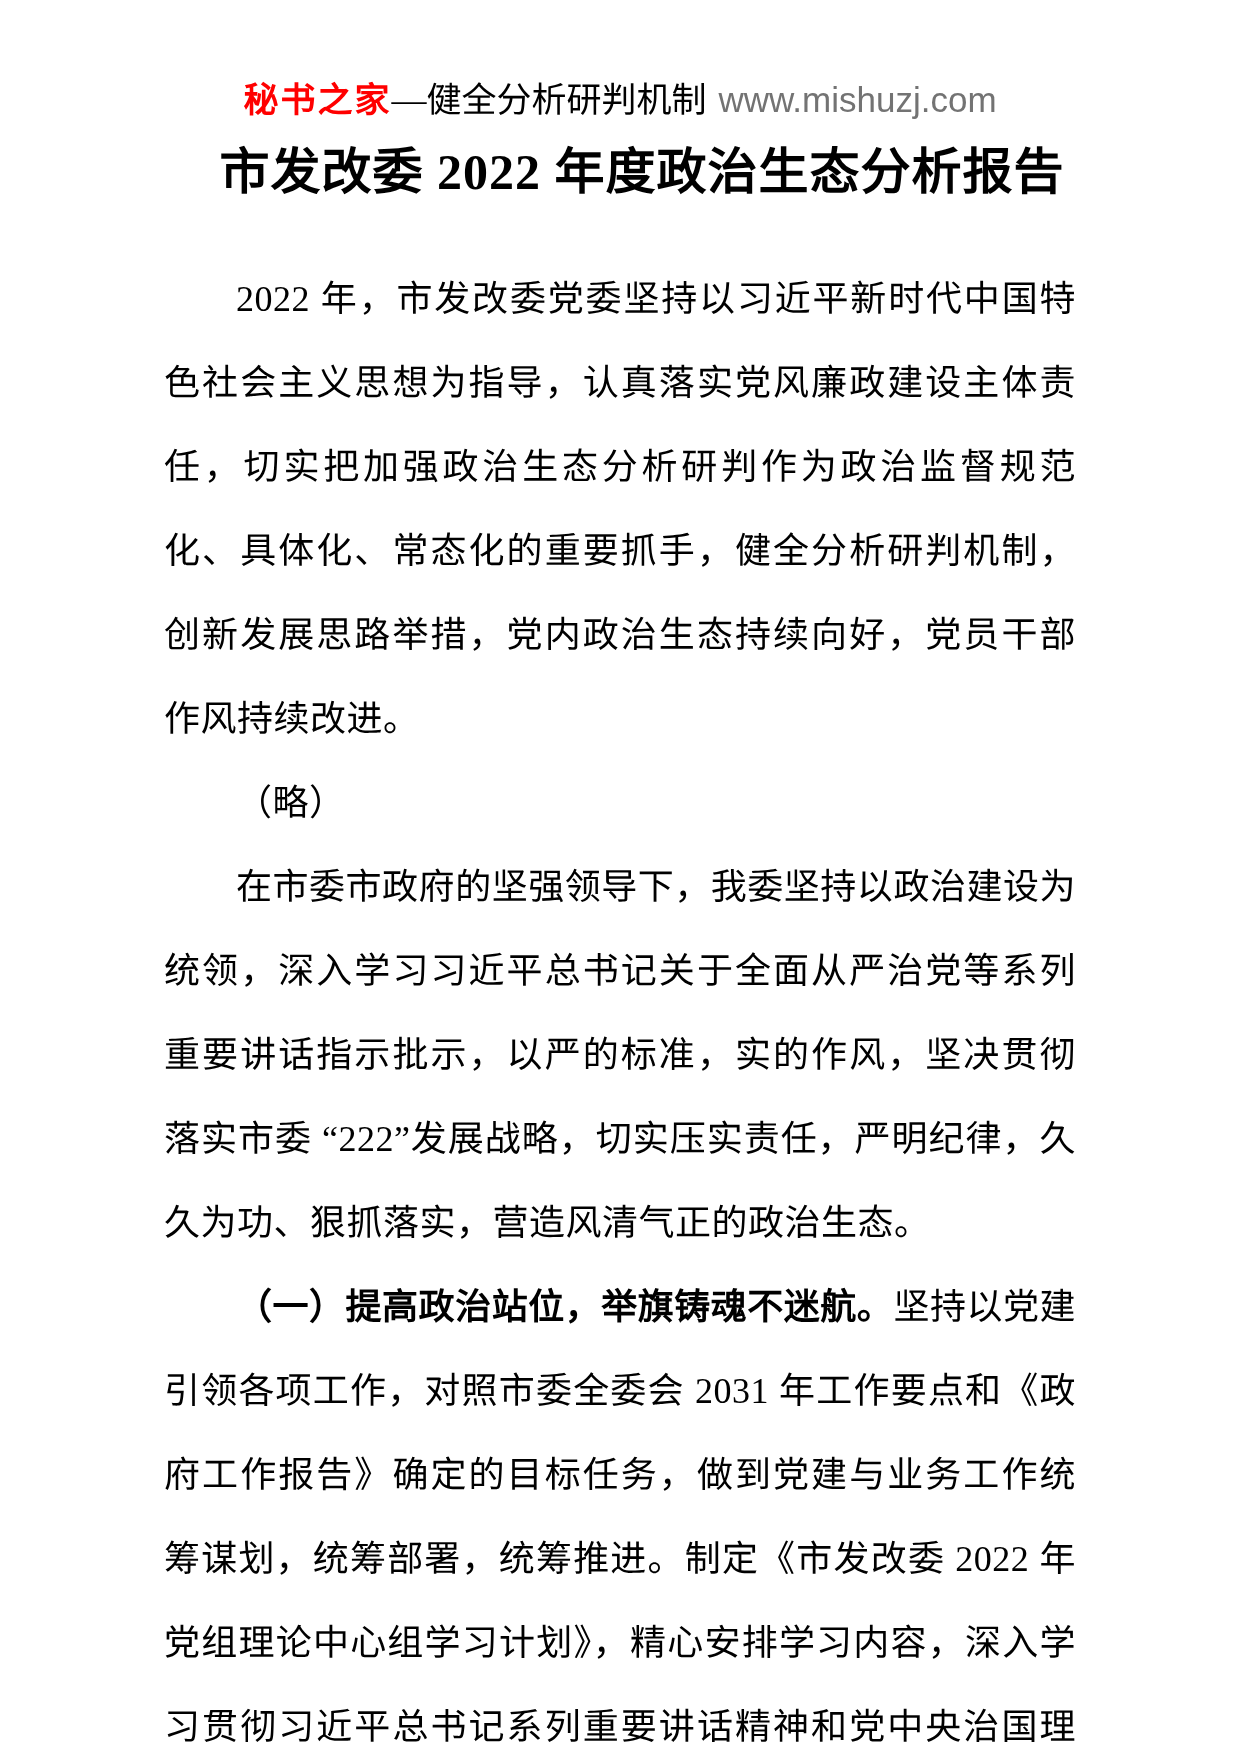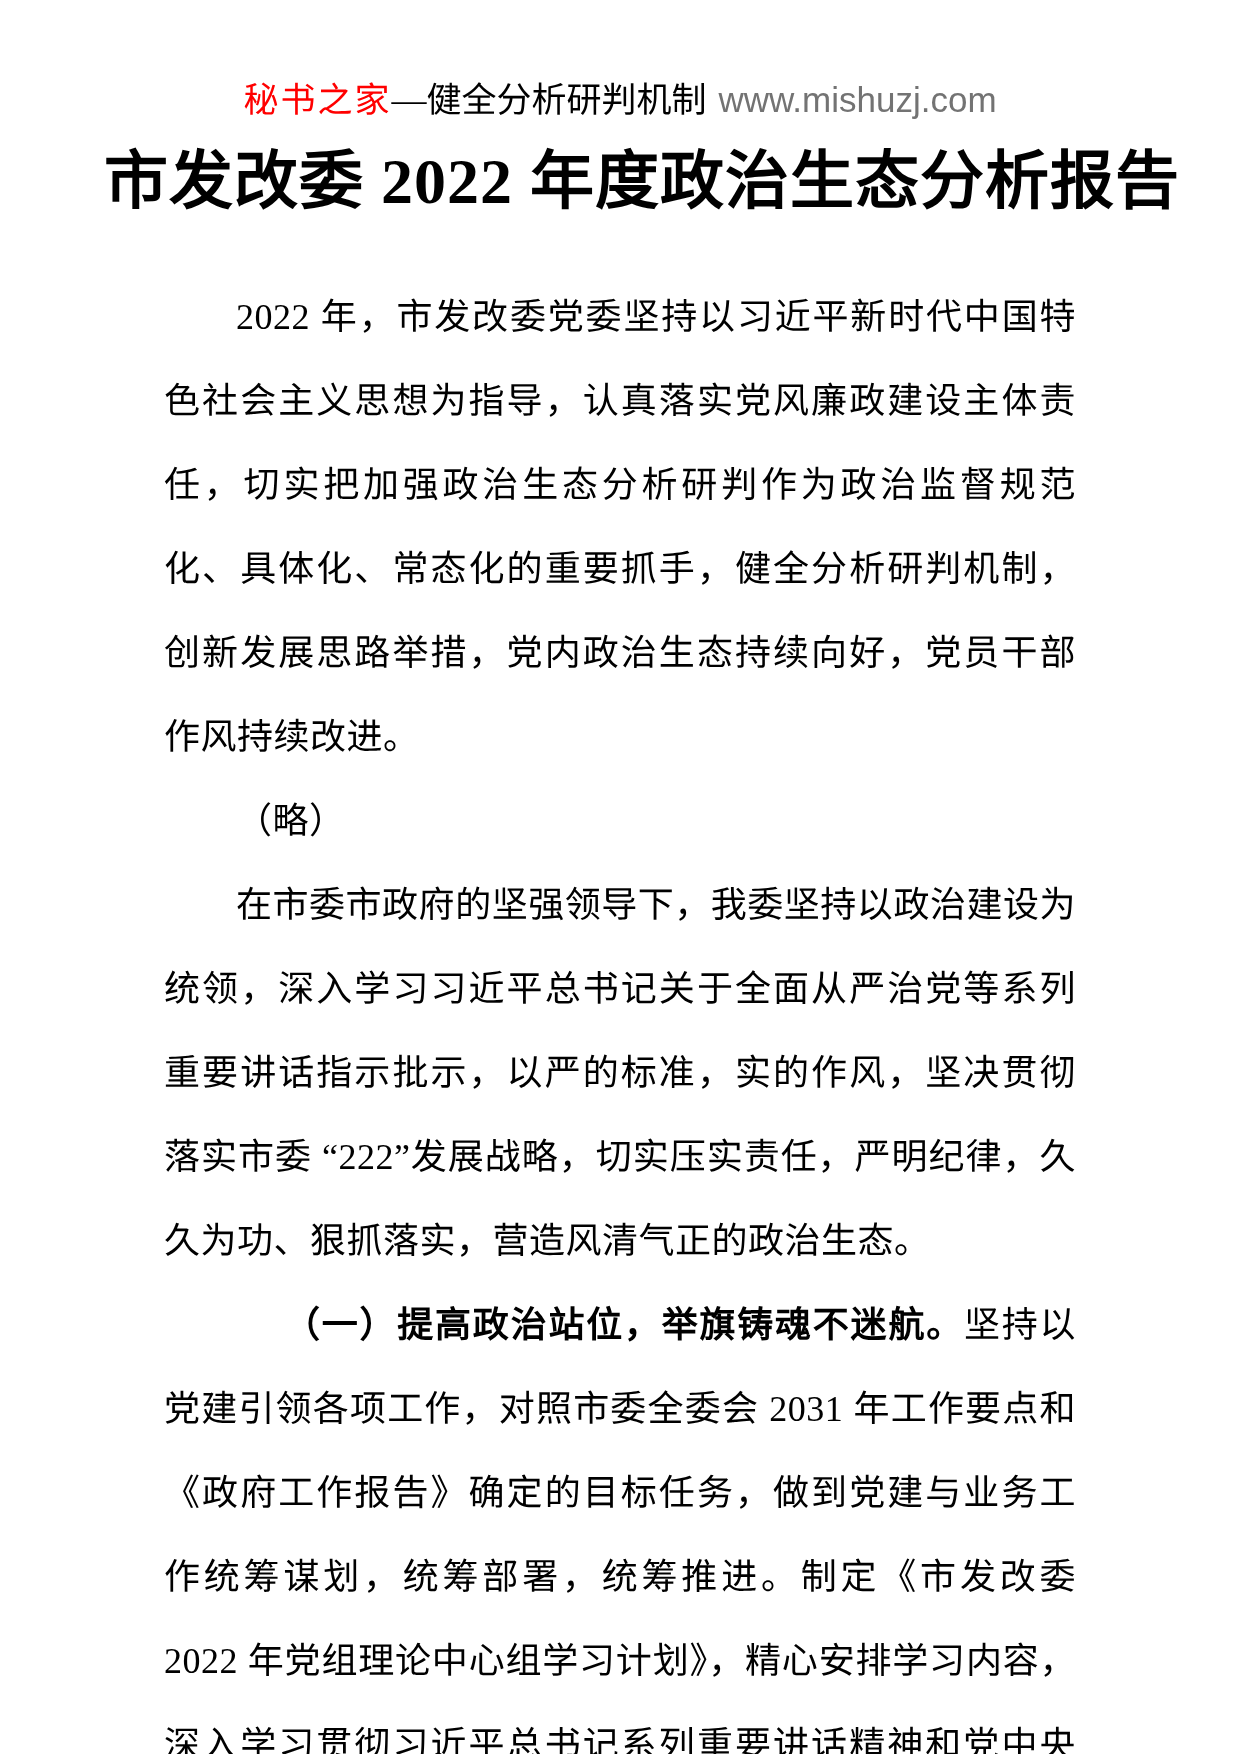--- a/index.html
+++ b/index.html
@@ -19,61 +19,60 @@
   }
   .site-header {
     margin-top: 76px;
     text-align: center;
     font-size: 35px;
     line-height: 1.35;
     white-space: nowrap;
   }
   .site-header .brand {
     color: #ff0000;
-    font-weight: 400;
+    font-weight: 700;
     letter-spacing: 2px;
     text-align: center;
   }
   .site-header .dash,
   .site-header .tagline {
     color: #000000;
     font-weight: 400;
   }
   .site-header .url {
     color: #0000ff;
     text-decoration: none;
     margin-left: 12px;
     font-family: "Liberation Sans", "DejaVu Sans", sans-serif;
     font-weight: 400;
   }
   .doc-title {
     margin: 16px 0 0 0;
     text-align: center;
-    font-size: 64px;
+    font-size: 50px;
     font-weight: 700;
     letter-spacing: 1px;
     line-height: 1.3;
     padding-left: 44px;
   }
   .doc-content {
     width: 912px;
     margin: 52px auto 0 auto;
     font-size: 36px;
     line-height: 84px;
     text-align: justify;
     letter-spacing: 0.5px;
   }
   .doc-content p {
     margin: 0;
     padding: 0;
     text-indent: 2em;
   }
   .doc-content .bold-run {
     font-weight: 700;
-    margin-left: 48px;
   }
 </style>
 </head>
 <body>
 
 <div class="page">
 
   <div class="site-header">
     <span class="brand" style="color: rgb(255, 0, 0);">秘书之家</span><span class="dash">—</span><span class="tagline">健全分析研判机制</span><a class="url" style="color: #737373;">www.mishuzj.com</a>
   </div>

